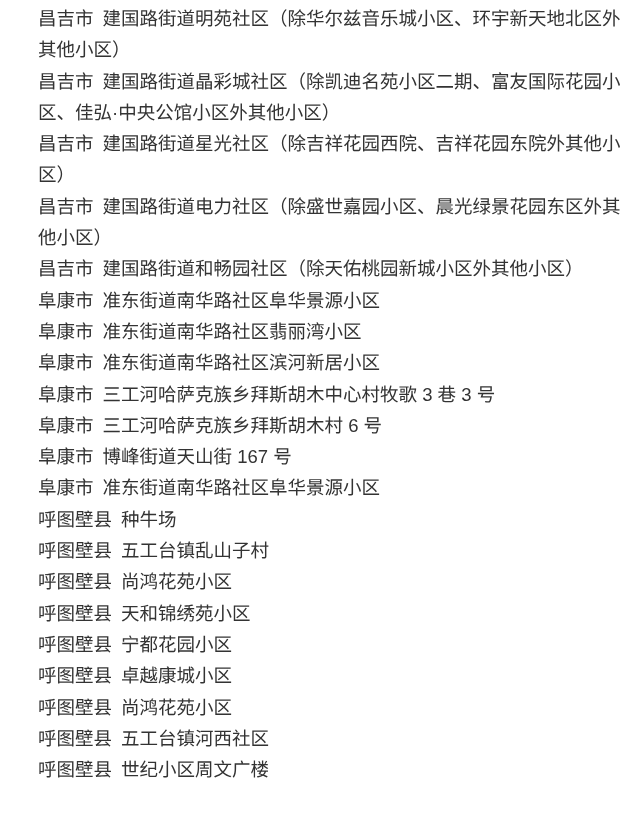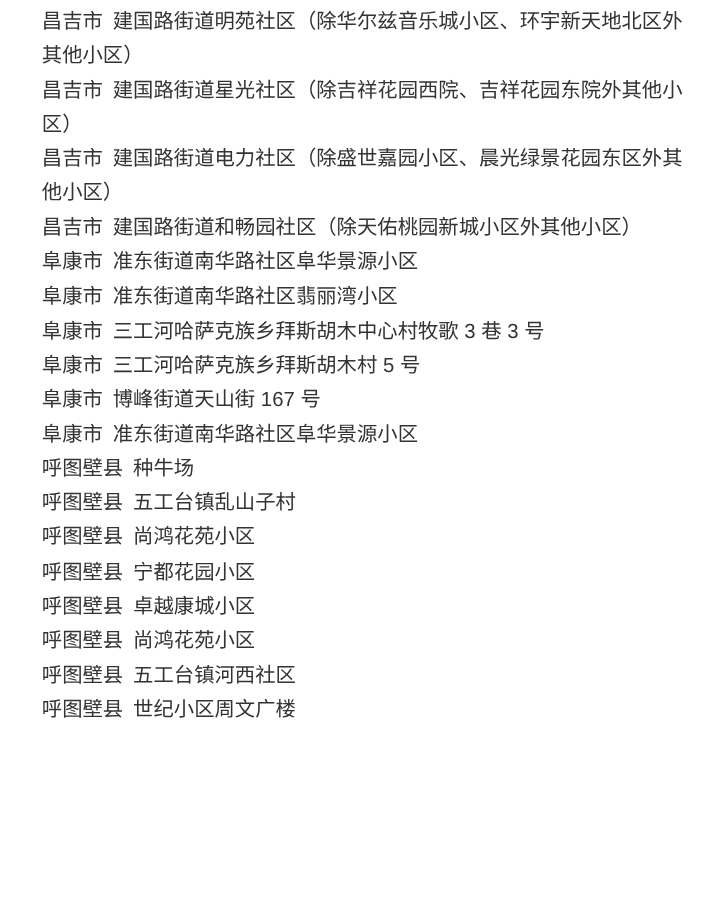--- a/index.html
+++ b/index.html
@@ -31,47 +31,50 @@
   .region {
     margin-right: 9px;
   }
 </style>
 </head>
 <body style="background: rgb(255, 255, 255);">
 
 <main class="doc" style="color: rgb(51, 51, 51);">
   <p class="entry"><span class="region">昌吉市</span><span class="detail">建国路街道明苑社区（除华尔兹音乐城小区、环宇新天地北区外其他小区）</span></p>
 
+  <p class="entry"><span class="region">昌吉市</span><span class="detail">建国路街道晶彩城社区（除凯迪名苑小区二期、富友国际花园小区、佳弘·中央公馆小区外其他小区）</span></p>
 
   <p class="entry"><span class="region">昌吉市</span><span class="detail">建国路街道星光社区（除吉祥花园西院、吉祥花园东院外其他小区）</span></p>
 
   <p class="entry"><span class="region">昌吉市</span><span class="detail">建国路街道电力社区（除盛世嘉园小区、晨光绿景花园东区外其他小区）</span></p>
 
   <p class="entry"><span class="region">昌吉市</span><span class="detail">建国路街道和畅园社区（除天佑桃园新城小区外其他小区）</span></p>
 
   <p class="entry"><span class="region">阜康市</span><span class="detail">准东街道南华路社区阜华景源小区</span></p>
 
   <p class="entry"><span class="region">阜康市</span><span class="detail">准东街道南华路社区翡丽湾小区</span></p>
 
+  <p class="entry"><span class="region">阜康市</span><span class="detail">准东街道南华路社区滨河新居小区</span></p>
 
   <p class="entry"><span class="region">阜康市</span><span class="detail">三工河哈萨克族乡拜斯胡木中心村牧歌 3 巷 3 号</span></p>
 
-  <p class="entry"><span class="region">阜康市</span><span class="detail">三工河哈萨克族乡拜斯胡木村 5 号</span></p>
+  <p class="entry"><span class="region">阜康市</span><span class="detail">三工河哈萨克族乡拜斯胡木村 6 号</span></p>
 
   <p class="entry"><span class="region">阜康市</span><span class="detail">博峰街道天山街 167 号</span></p>
 
   <p class="entry"><span class="region">阜康市</span><span class="detail">准东街道南华路社区阜华景源小区</span></p>
 
   <p class="entry"><span class="region">呼图壁县</span><span class="detail">种牛场</span></p>
 
   <p class="entry"><span class="region">呼图壁县</span><span class="detail">五工台镇乱山子村</span></p>
 
 
   <p class="entry"><span class="region">呼图壁县</span><span class="detail">尚鸿花苑小区</span></p>
 
+  <p class="entry"><span class="region">呼图壁县</span><span class="detail">天和锦绣苑小区</span></p>
 
   <p class="entry"><span class="region">呼图壁县</span><span class="detail">宁都花园小区</span></p>
 
   <p class="entry"><span class="region">呼图壁县</span><span class="detail">卓越康城小区</span></p>
 
   <p class="entry"><span class="region">呼图壁县</span><span class="detail">尚鸿花苑小区</span></p>
 
   <p class="entry"><span class="region">呼图壁县</span><span class="detail">五工台镇河西社区</span></p>
 
   <p class="entry"><span class="region">呼图壁县</span><span class="detail">世纪小区周文广楼</span></p>

